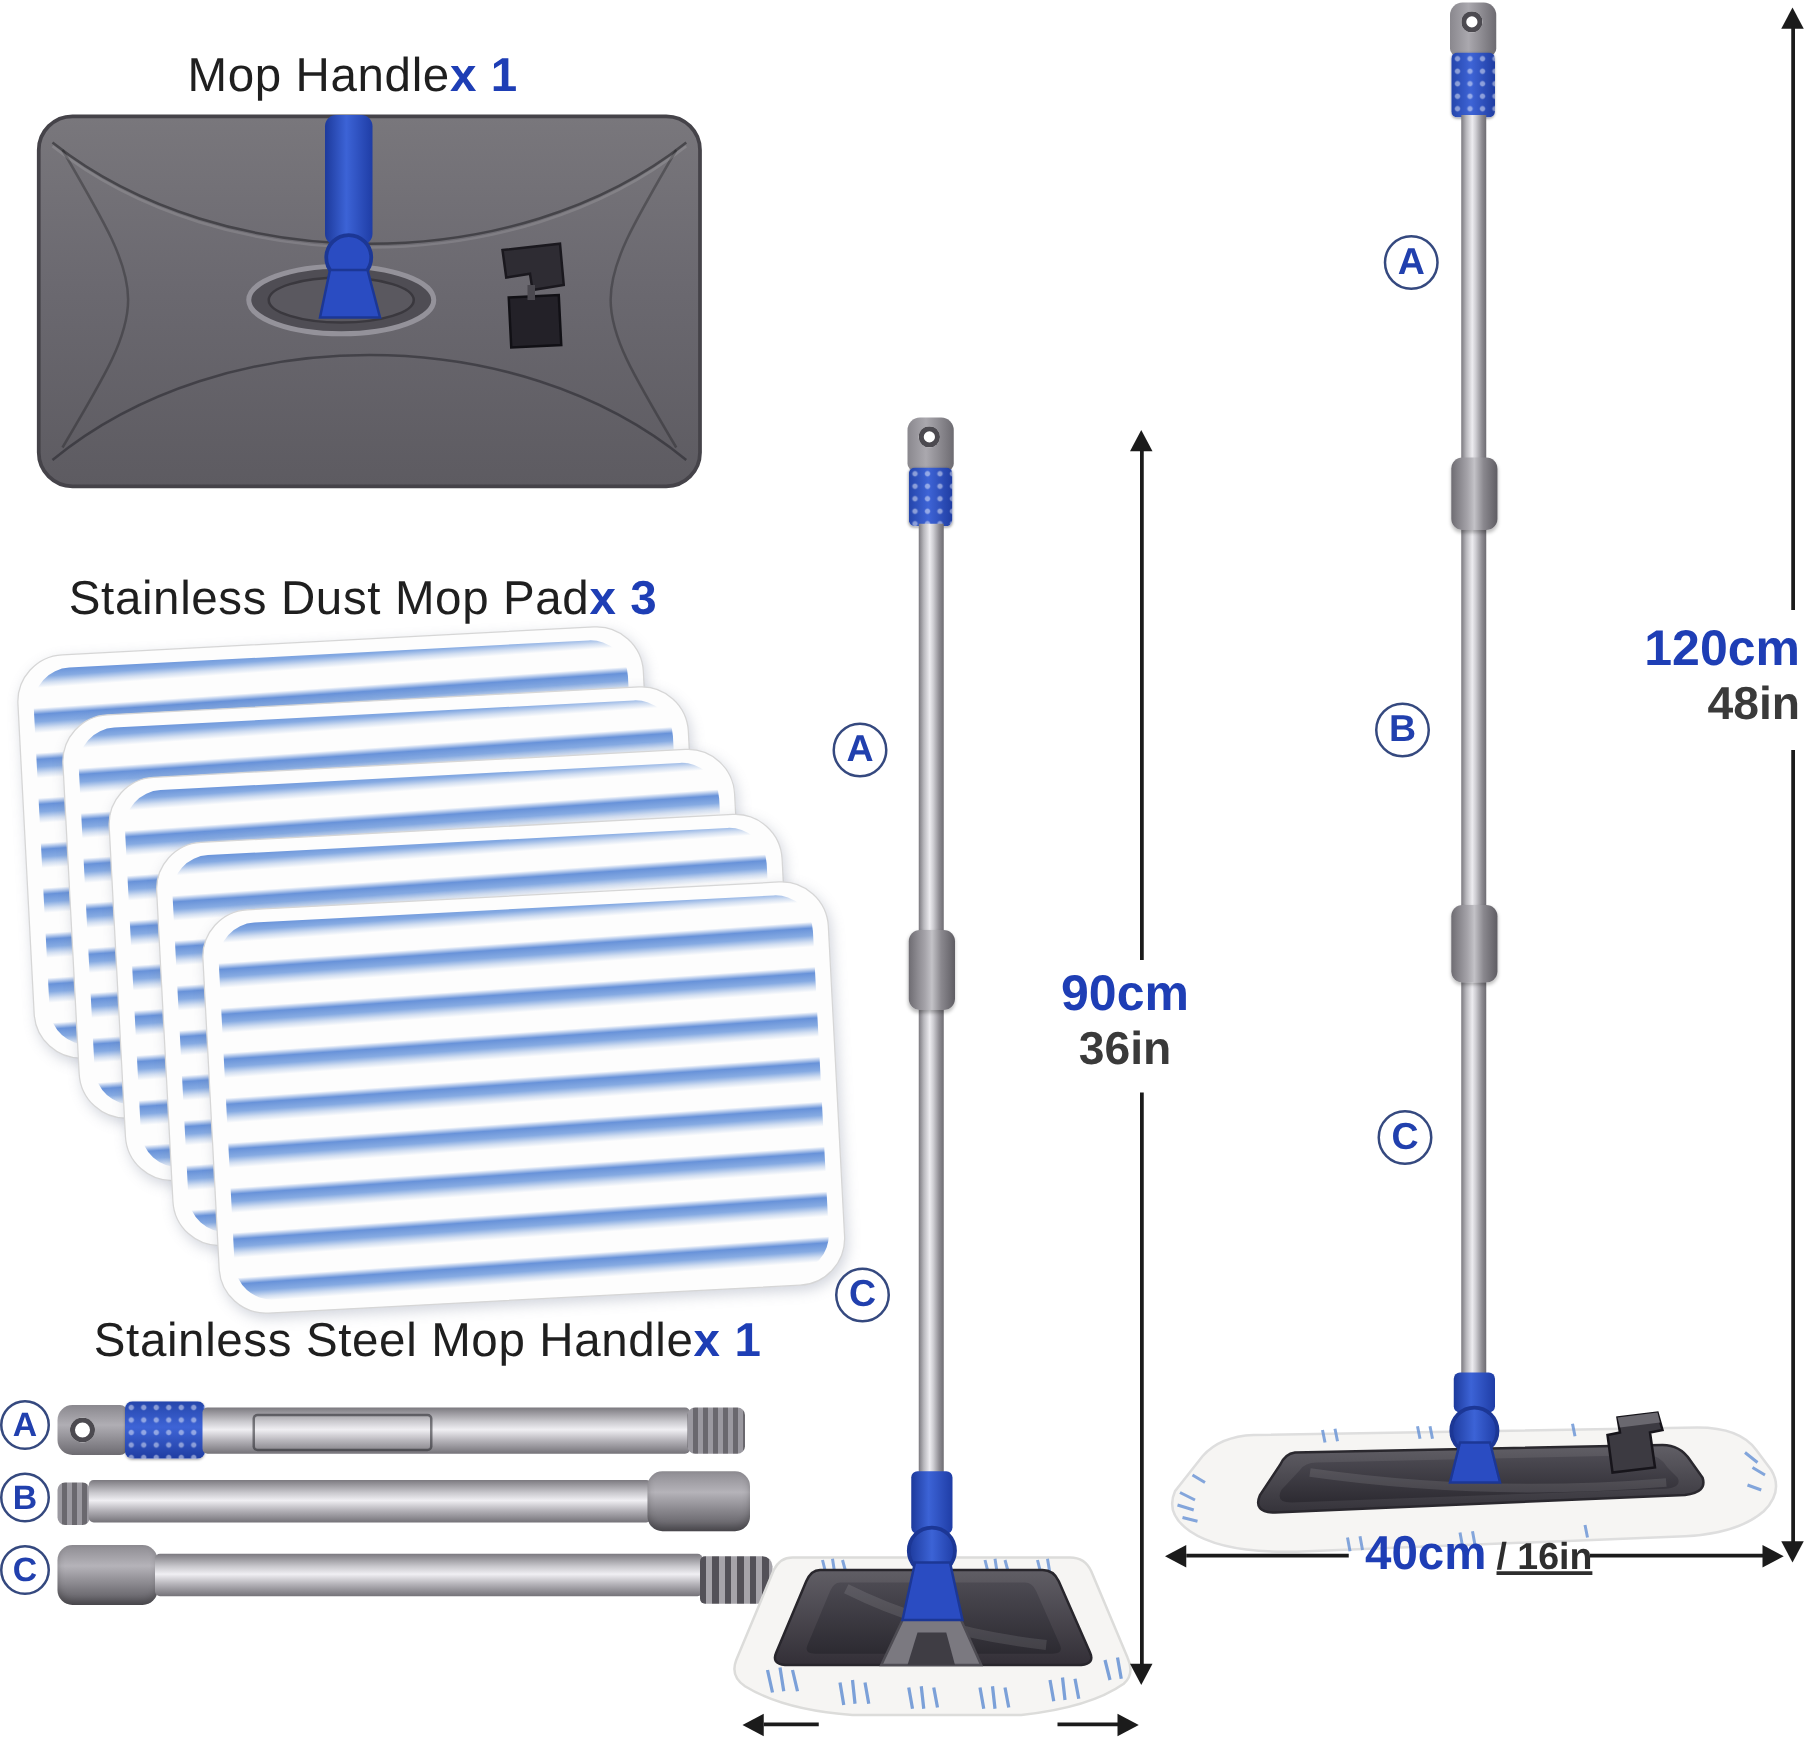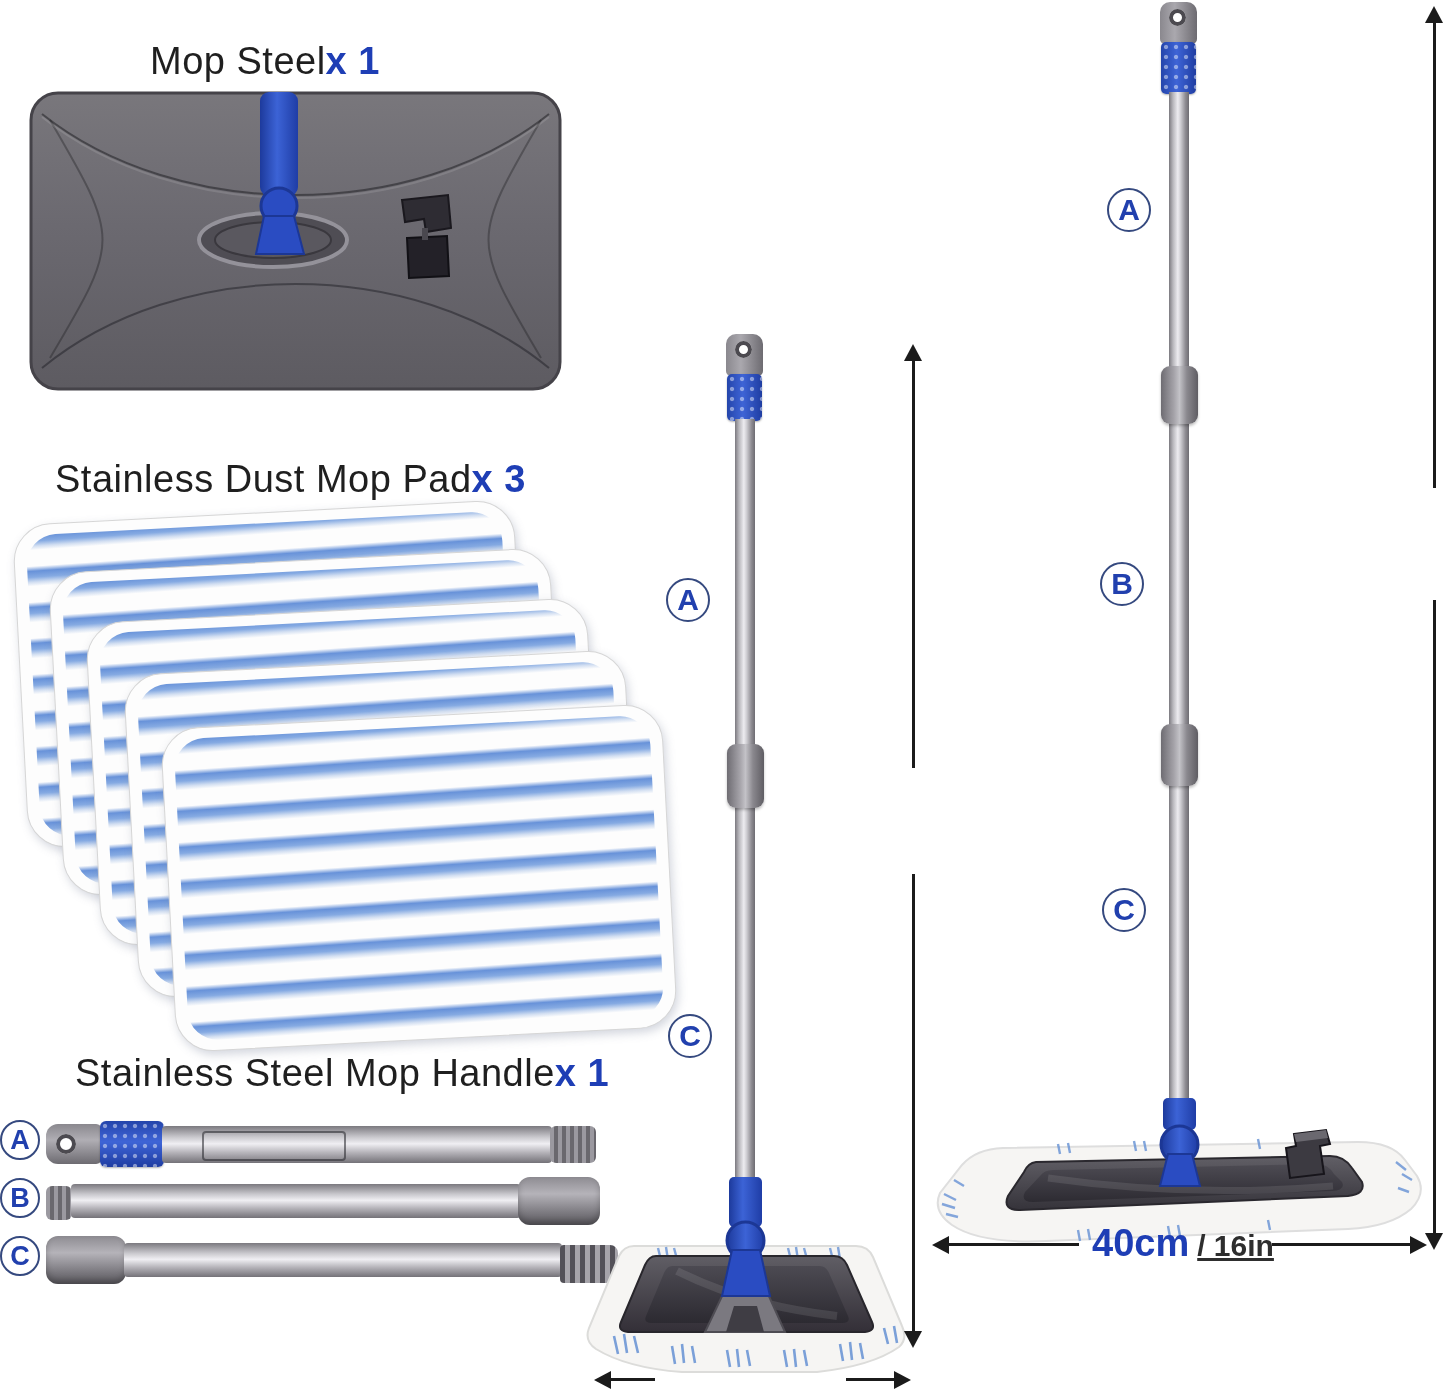--- a/index.html
+++ b/index.html
@@ -65,21 +65,21 @@
           #5b89d6 0px,#7ba3e0 6px,rgba(150,180,225,.45) 11px,
           rgba(255,255,255,0) 15px,rgba(255,255,255,0) 31px,#5b89d6 36px);
        opacity:.92;}
 </style>
 </head>
 <body>
 
 <div id="canvas">
 
   <div class="title" style="left:150px;top:40px;">
-    <span>Mop Steel</span><span class="count">x 1</span>
+    <span>Mop Handle</span><span class="count">x 1</span>
   </div>
 
   <svg class="abs" style="left:28px;top:90px;" width="535" height="302" viewBox="0 0 535 302">
     <defs>
       <linearGradient id="gFrame" x1="0" y1="0" x2="0" y2="1">
         <stop offset="0" stop-color="#79777c"></stop>
           <stop offset="0.45" stop-color="#6b6970"></stop>
           <stop offset="1" stop-color="#5d5b61"></stop>
       </linearGradient>
       <linearGradient id="gBlueStub" x1="0" y1="0" x2="1" y2="0">
@@ -195,20 +195,24 @@
 
   <div class="letter" style="left:666px;top:578px;">
       <span>A</span>
     </div>
   <div class="letter" style="left:668px;top:1014px;">
       <span>C</span>
     </div>
 
   <div class="arr up" style="left:904px;top:344px;"></div>
   <div class="vline" style="left:912px;top:359px;height:409px;"></div>
+  <div class="dimv" style="left:815px;top:772px;width:170px;">
+    <span class="cm">90cm</span>
+    <span class="in">36in</span>
+  </div>
   <div class="vline" style="left:912px;top:874px;height:458px;"></div>
   <div class="arr down" style="left:904px;top:1331px;"></div>
 
   <div class="arr left" style="left:594px;top:1371px;"></div>
   <div class="hline" style="left:611px;top:1378px;width:44px;"></div>
   <div class="hline" style="left:846px;top:1378px;width:50px;"></div>
   <div class="arr right" style="left:894px;top:1371px;"></div>
 
   <div class="cap" style="left:1160px;top:2px;width:37px;height:42px;"></div>
   <div class="hole" style="left:1169px;top:9px;width:17px;height:17px;"></div>
@@ -260,20 +264,24 @@
     </div>
   <div class="letter" style="left:1100px;top:562px;">
       <span>B</span>
     </div>
   <div class="letter" style="left:1102px;top:888px;">
       <span>C</span>
     </div>
 
   <div class="arr up" style="left:1425px;top:6px;"></div>
   <div class="vline" style="left:1433px;top:21px;height:467px;"></div>
+  <div class="dimv right" style="left:1280px;top:496px;width:160px;">
+    <span class="cm">120cm</span>
+    <span class="in">48in</span>
+  </div>
   <div class="vline" style="left:1433px;top:600px;height:634px;"></div>
   <div class="arr down" style="left:1425px;top:1233px;"></div>
 
   <div class="arr left" style="left:932px;top:1236px;"></div>
   <div class="hline" style="left:949px;top:1243px;width:130px;"></div>
   <div class="dimh" style="left:1092px;top:1222px;">
     <span class="cm">40cm</span>
     <span class="in">/ 16in</span>
   </div>
   <div class="hline" style="left:1272px;top:1243px;width:140px;"></div>

